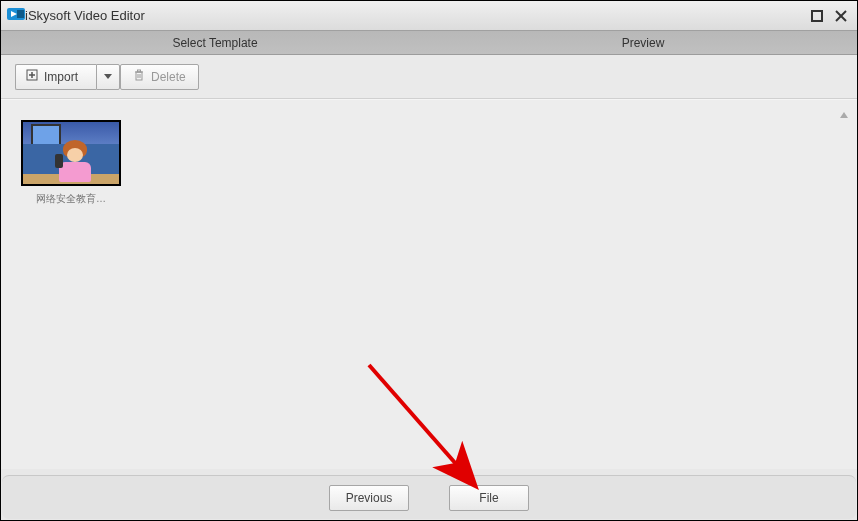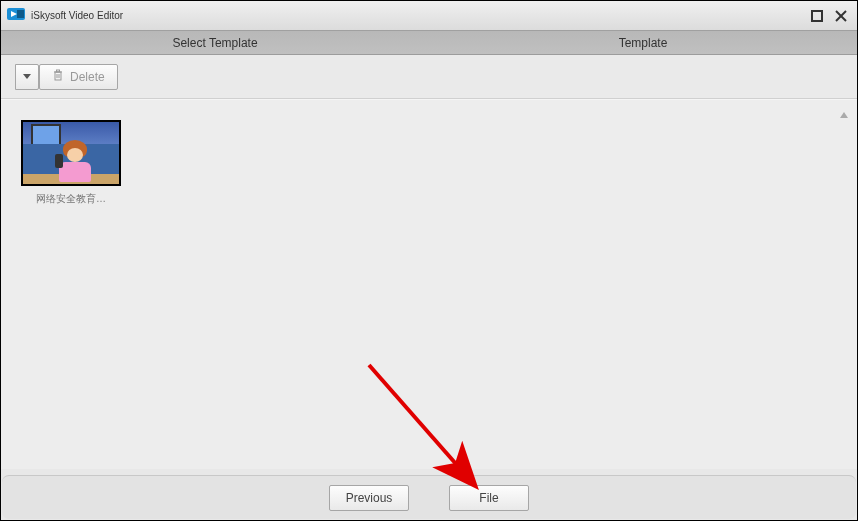--- a/index.html
+++ b/index.html
@@ -12,21 +12,21 @@
       background:#e8e8e8;
     }
     
     .titlebar {
       height:30px;
       background:linear-gradient(#f0f0f0,#dcdcdc);
       display:flex; align-items:center;
       padding:0 6px;
       border-bottom:1px solid #a0a0a0;
     }
-    .titlebar .title { margin-left:6px; color:#333; font-size:10px; }
+    .titlebar .title { color:#333; font-size:13px; }
     .titlebar .spacer { flex:1; }
     .winctl { width:20px; height:18px; display:flex; align-items:center; justify-content:center; margin-left:4px; cursor:default; }
     
     .tabs {
       height:24px;
       background:linear-gradient(#b8b8b8,#c0c0c0);
       display:flex;
       border-bottom:1px solid #9c9c9c;
     }
     .tab {
@@ -130,26 +130,36 @@
         <line x1="11" y1="1" x2="1" y2="11" stroke="#333" stroke-width="2"></line>
       </svg>
   </span>
 </div>
 
 <div class="tabs">
   <div class="tab">
       <span>Select Template</span>
     </div>
   <div class="tab">
-      <span>Template</span>
+      <span>Preview</span>
     </div>
 </div>
 
 <div class="toolbar">
   <div class="import-wrap">
+    <div class="btn main">
+      <span class="icon">
+        <svg width="12" height="12">
+            <rect x="1" y="1" width="10" height="10" fill="none" stroke="#555" stroke-width="1"></rect>
+            <line x1="6" y1="3" x2="6" y2="9" stroke="#555" stroke-width="1.5"></line>
+            <line x1="3" y1="6" x2="9" y2="6" stroke="#555" stroke-width="1.5"></line>
+          </svg>
+      </span>
+      <span>Import</span>
+    </div>
     <div class="btn dd">
       <span>
         <svg width="10" height="10">
             <polygon points="1,3 9,3 5,8" fill="#555"></polygon>
           </svg>
       </span>
     </div>
   </div>
   <div class="btn disabled delbtn">
     <span class="icon">

